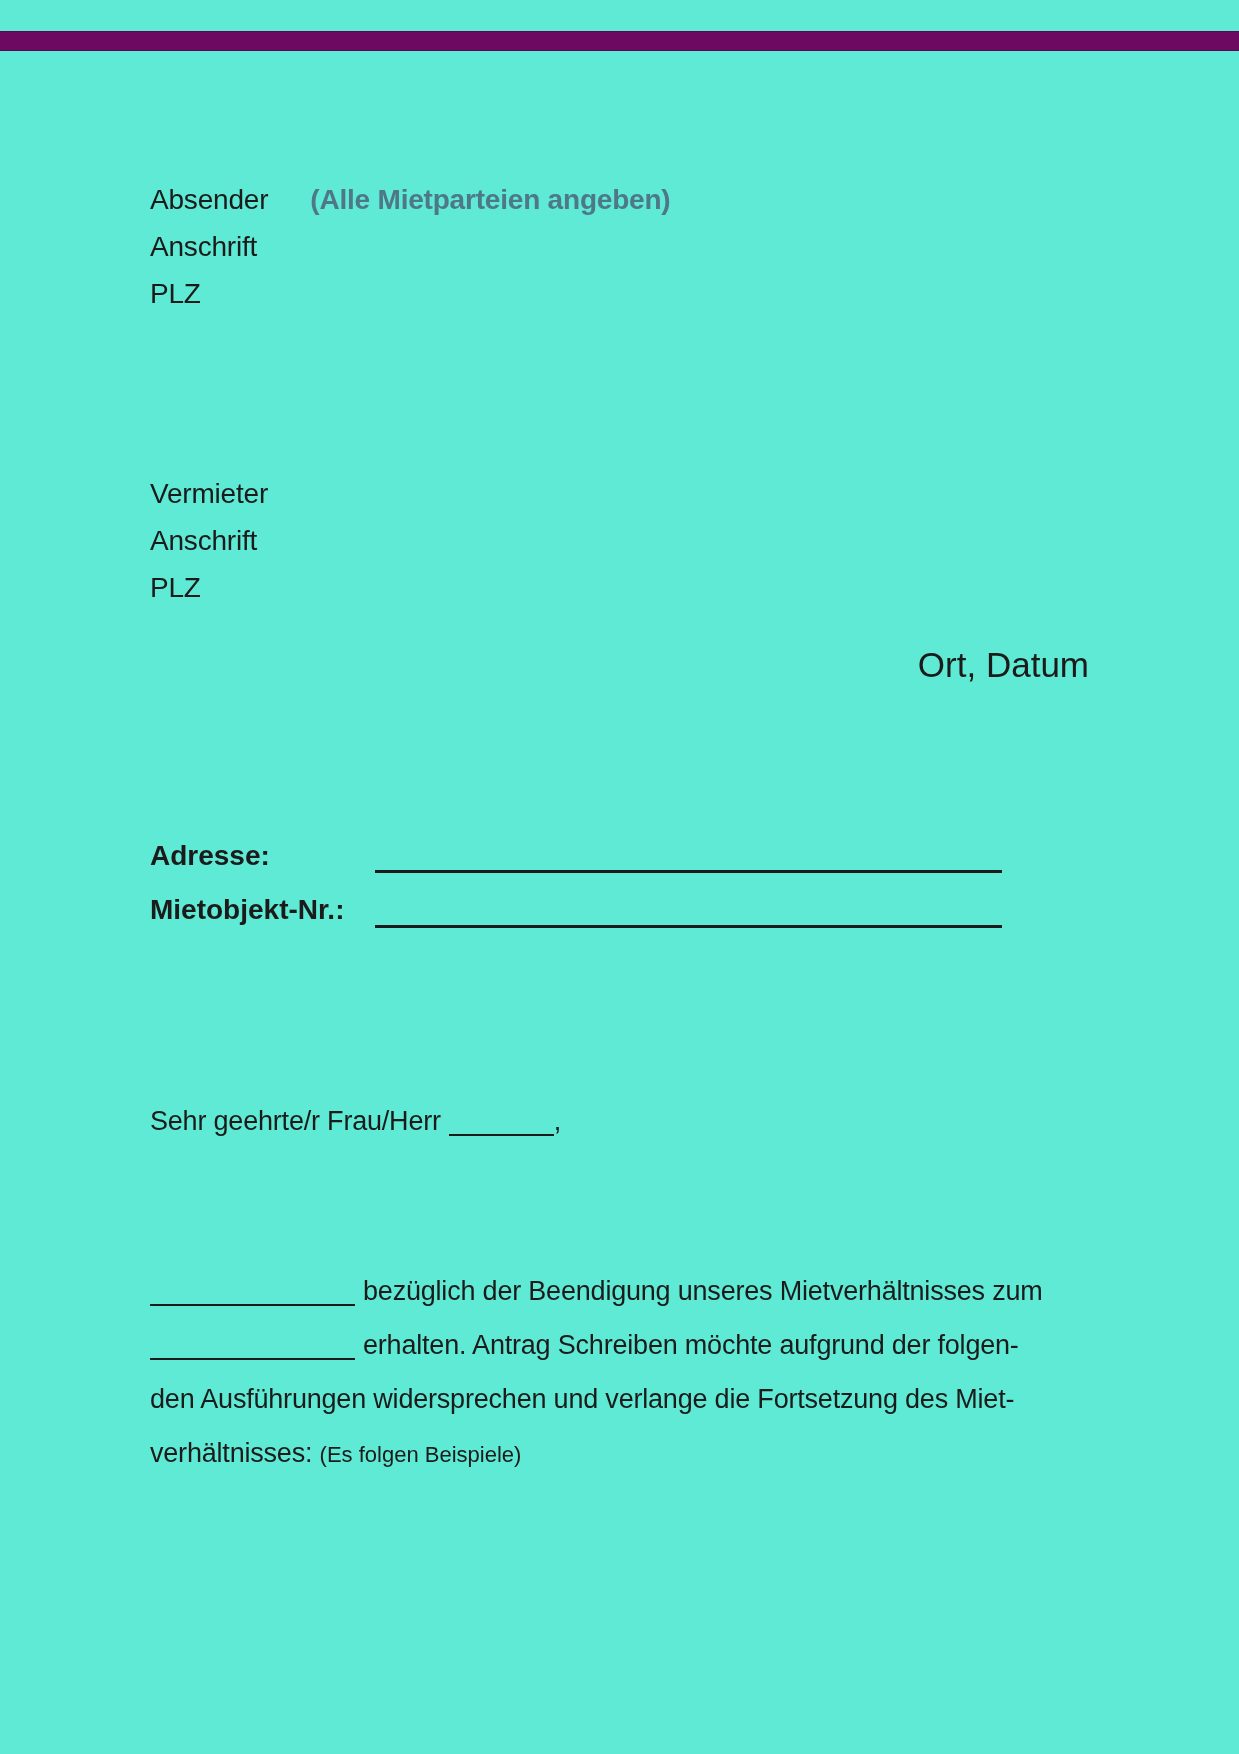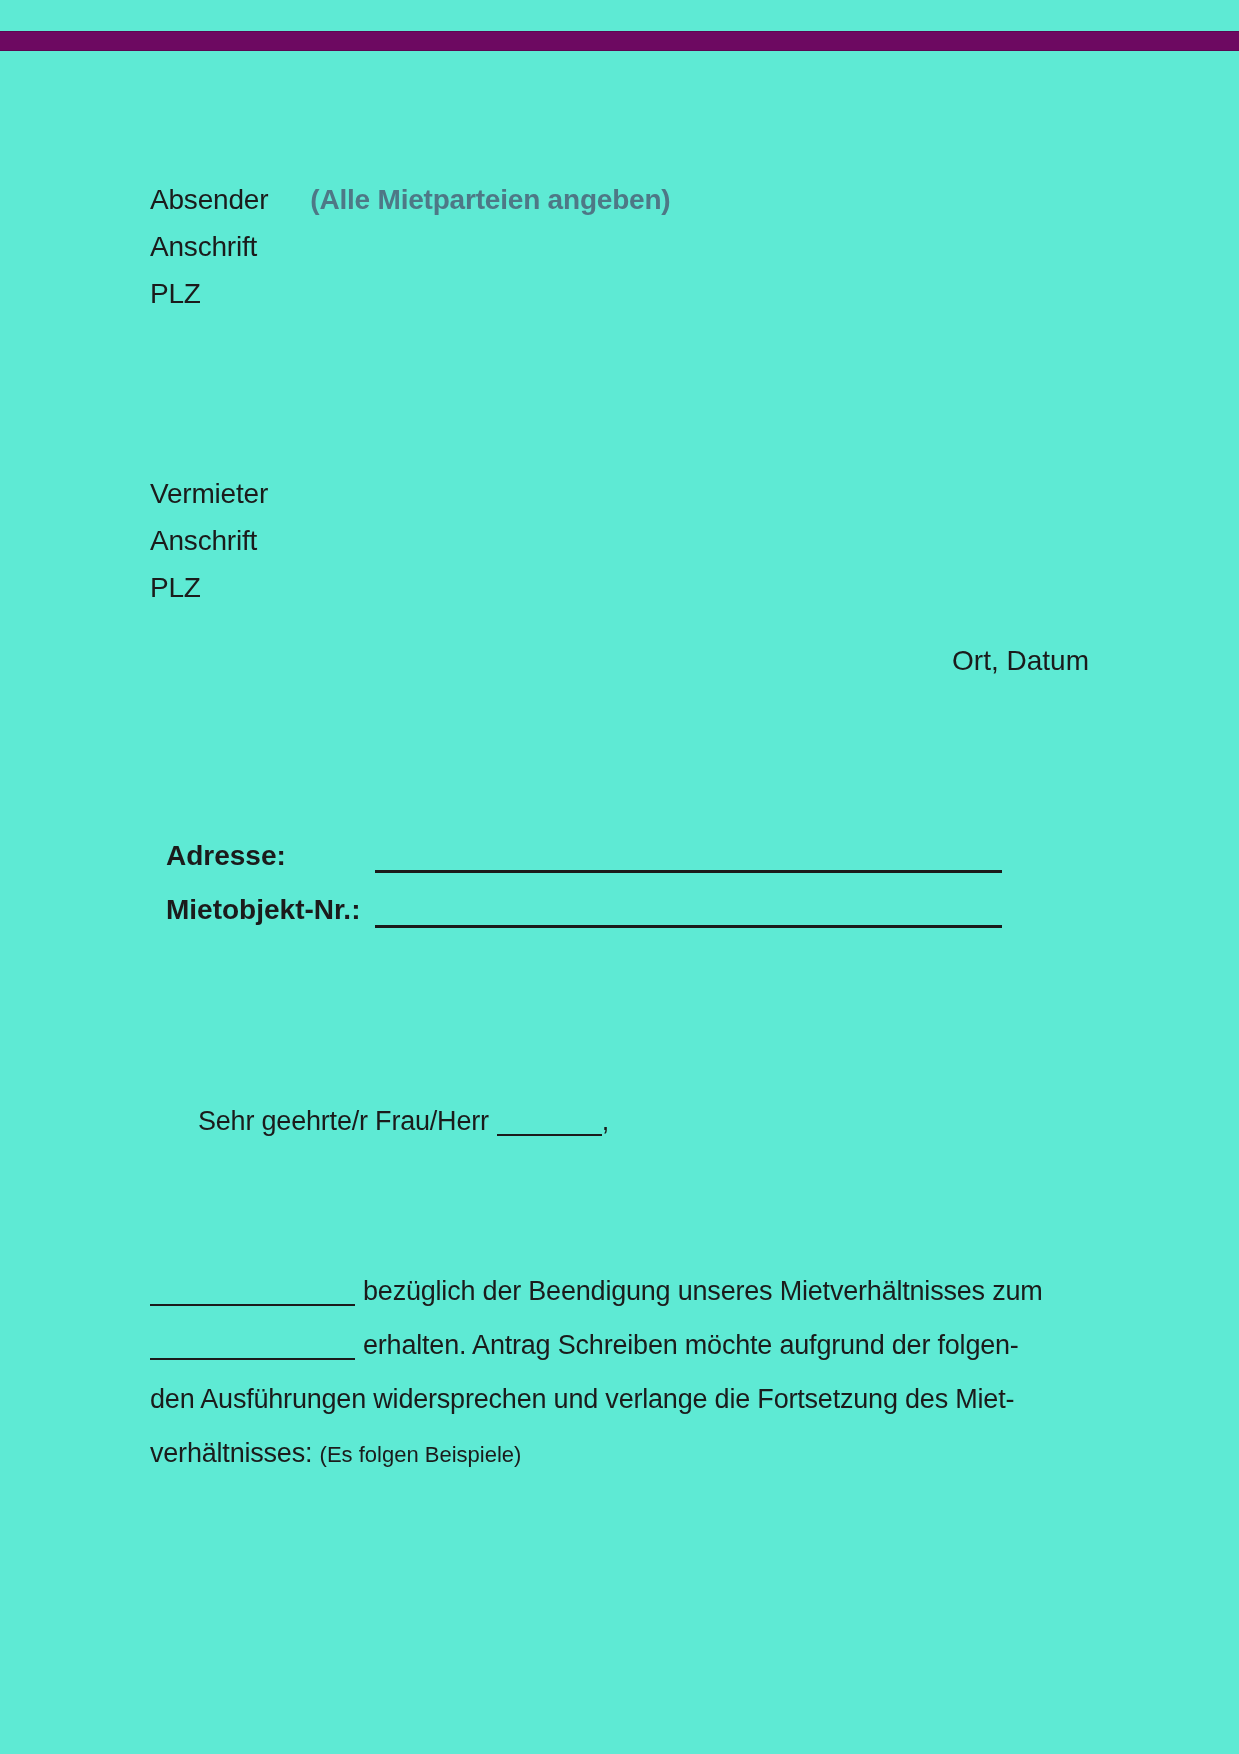--- a/index.html
+++ b/index.html
@@ -38,29 +38,29 @@
   .sender-row .note {
     color: #4e7886;
     font-weight: bold;
     margin-left: 42px;
   }
 
   .date-line {
     position: absolute;
     top: 645px;
     right: 150px;
-    font-size: 28px;
+    font-size: 35px;
     white-space: nowrap;
   }
 
   .subject { top: 742px; left: 150px; }
 
   .field-label {
     position: absolute;
-    left: 166px;
+    left: 150px;
     font-size: 28px;
     font-weight: bold;
     white-space: nowrap;
   }
   .field-label.adresse { top: 840px; }
   .field-label.mietobjekt { top: 894px; }
 
   .fill-line {
     position: absolute;
     left: 375px;
@@ -73,21 +73,21 @@
 
   .heading {
     position: absolute;
     top: 999px;
     left: 150px;
     font-size: 28px;
     font-weight: bold;
     white-space: nowrap;
   }
 
-  .salutation { top: 1106px; left: 150px; margin-left: 48px; }
+  .salutation { top: 1106px; left: 150px; }
 
   .body-line {
     position: absolute;
     left: 150px;
     font-size: 27px;
     white-space: nowrap;
     letter-spacing: -0.2px;
   }
   .bl1 { top: 1222px; }
   .bl2 { top: 1276px; }

